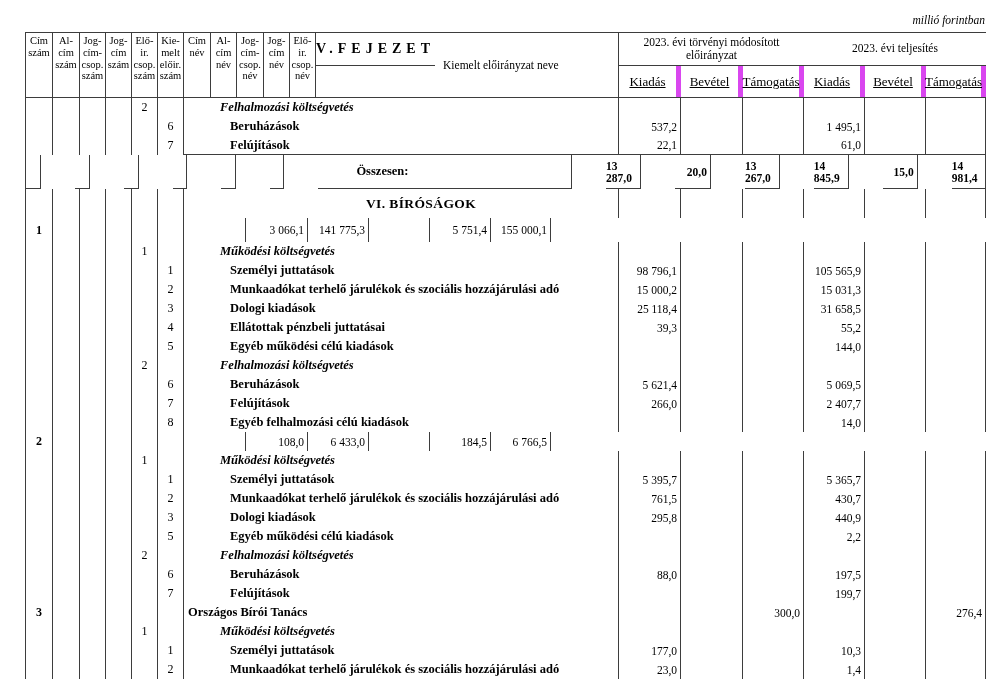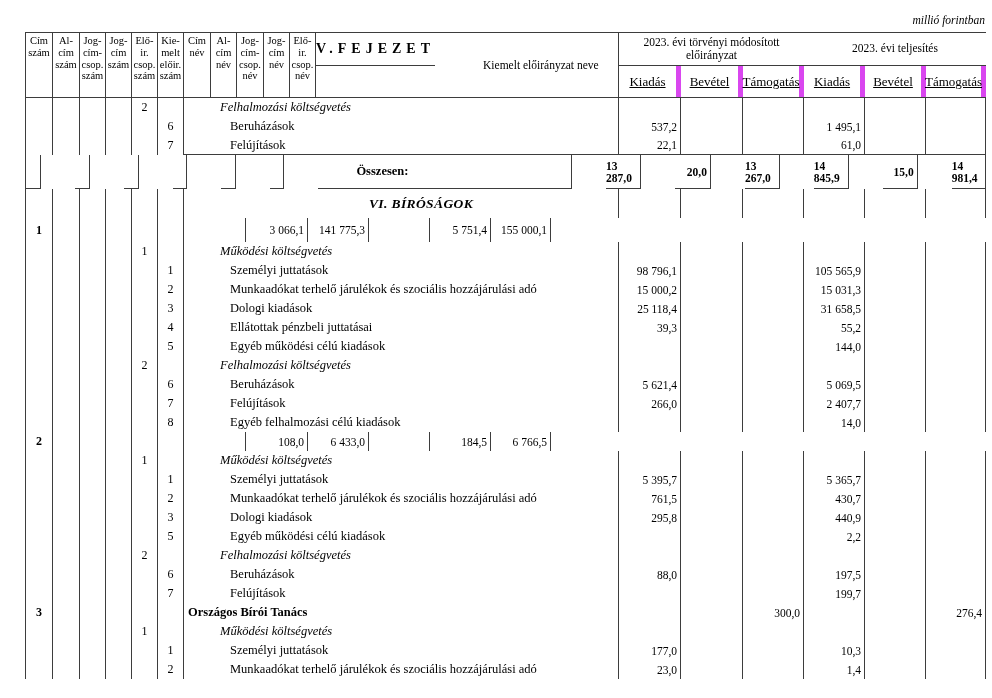--- a/index.html
+++ b/index.html
@@ -13,39 +13,39 @@
   
   .thead{display:flex;height:66px;border-top:1px solid #3d3d3d;border-bottom:1px solid #3d3d3d;}
   .hc{border-right:1px solid #3d3d3d;padding-top:2px;text-align:center;
       font-size:10.5px;line-height:1.12;white-space:pre-line;}
   .hw1{width:27px}.hw2{width:27px}.hw3{width:26px}.hw4{width:26px}.hw5{width:26px}.hw6{width:26px}
   .nw1{width:27px}.nw2{width:26px}.nw3{width:27px}.nw4{width:26px}.nw5{width:26px}
 
   .hchapter{width:303px;display:flex;flex-direction:row;border-right:1px solid #3d3d3d;}
   .hch-top{height:33px;border-bottom:1px solid #3d3d3d;display:flex;align-items:center;justify-content:center;
            font-weight:bold;font-size:14px;letter-spacing:5px;}
-  .hch-bot{flex:1;display:flex;align-items:center;padding-left:8px;font-size:11.5px;margin-left:40px;}
+  .hch-bot{flex:1;display:flex;align-items:center;padding-left:8px;font-size:11.5px;}
 
   .hgroup{display:flex;flex-direction:column;}
   .hg1{width:185px}.hg2{width:182px}
   .hg-title{height:33px;border-bottom:1px solid #3d3d3d;display:flex;align-items:center;justify-content:center;
             text-align:center;font-size:11.5px;line-height:1.15;padding:0 8px;}
   .hg-subs{flex:1;display:flex;}
   .hsub{border-right:5px solid #d946ef;display:flex;align-items:center;justify-content:center;font-size:13px;text-decoration:underline;}
   .sw1{width:62px}.sw2{width:62px}.sw3{width:61px}.sw4{width:61px}.sw5{width:61px}.sw6{width:60px}
 
   
   .trow{display:flex;height:19px;}
-  .trow.section{height:29px;font-style:italic;}
+  .trow.section{height:29px;}
   .trow.total{height:34px;gap:34px;}
   .trow.section + .trow.entity{height:24px;}
   .cell{display:flex;align-items:center;border-right:1px solid #3d3d3d;height:100%;overflow:hidden;}
   .c{justify-content:center;font-size:12px;}
   .c1{width:27px}.c2{width:27px}.c3{width:26px}.c4{width:26px}.c5{width:26px}.c6{width:26px}
-  .name{width:435px;font-size:12.5px;padding-left:4px;white-space:nowrap;}
+  .name{width:435px;font-size:12.5px;padding-left:4px;white-space:nowrap;font-weight:bold;}
   .v1{width:62px}.v2{width:62px}.v3{width:61px}.v4{width:61px}.v5{width:61px}.v6{width:60px}
   .val{justify-content:flex-end;padding-right:3px;font-size:11.5px;}
 
   .group .name{font-style:italic;padding-left:36px;}
   .item .name{padding-left:46px;}
   .entity .name{font-weight:bold;}
   .entity .c{font-weight:bold;}
   .total .name{font-weight:bold;padding-left:38px;}
   .total .val{font-weight:bold;}
   .section .name{font-weight:bold;font-size:13.5px;justify-content:center;padding-left:40px;letter-spacing:.4px;}

